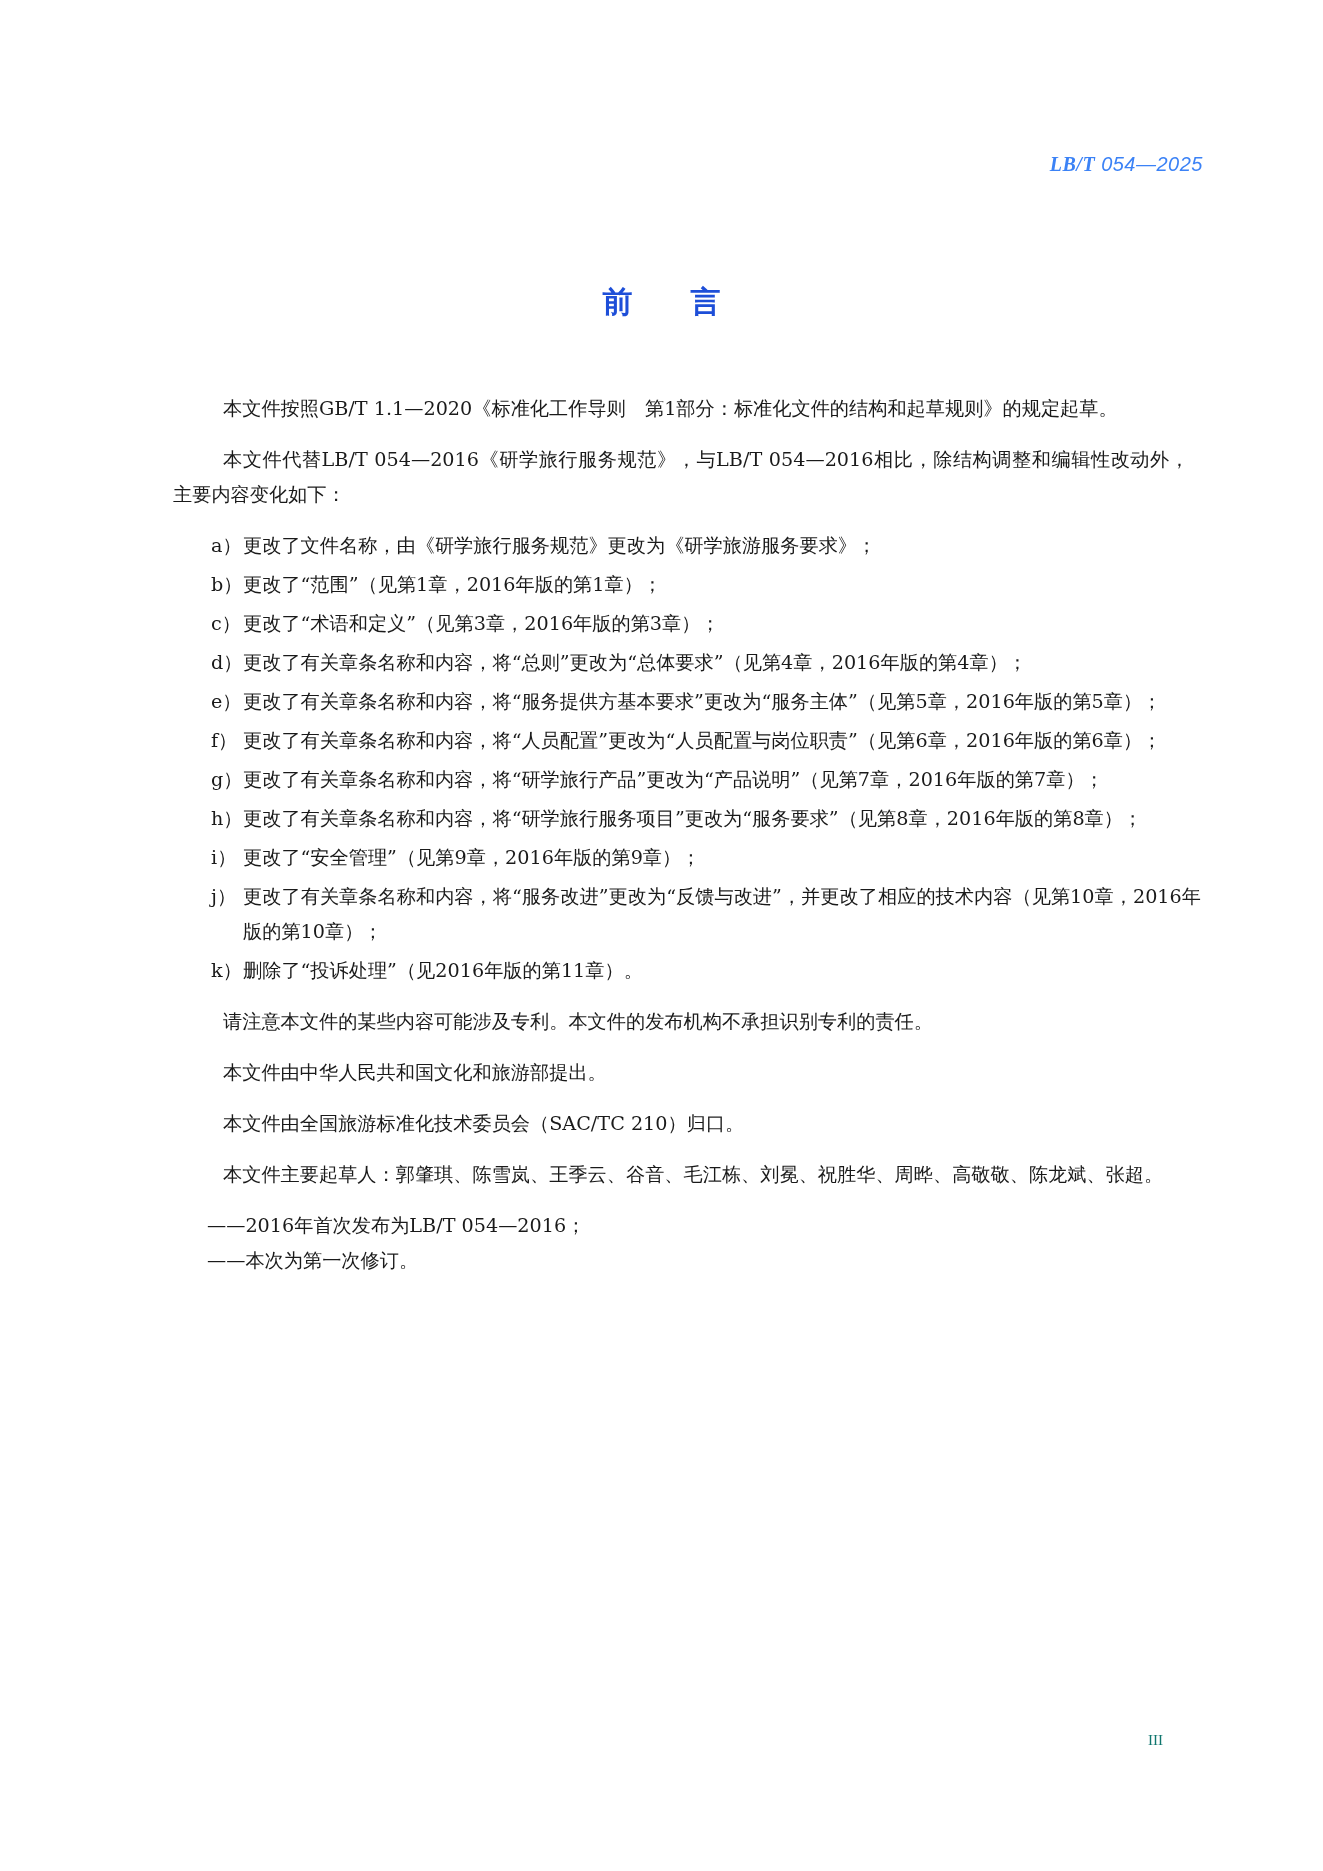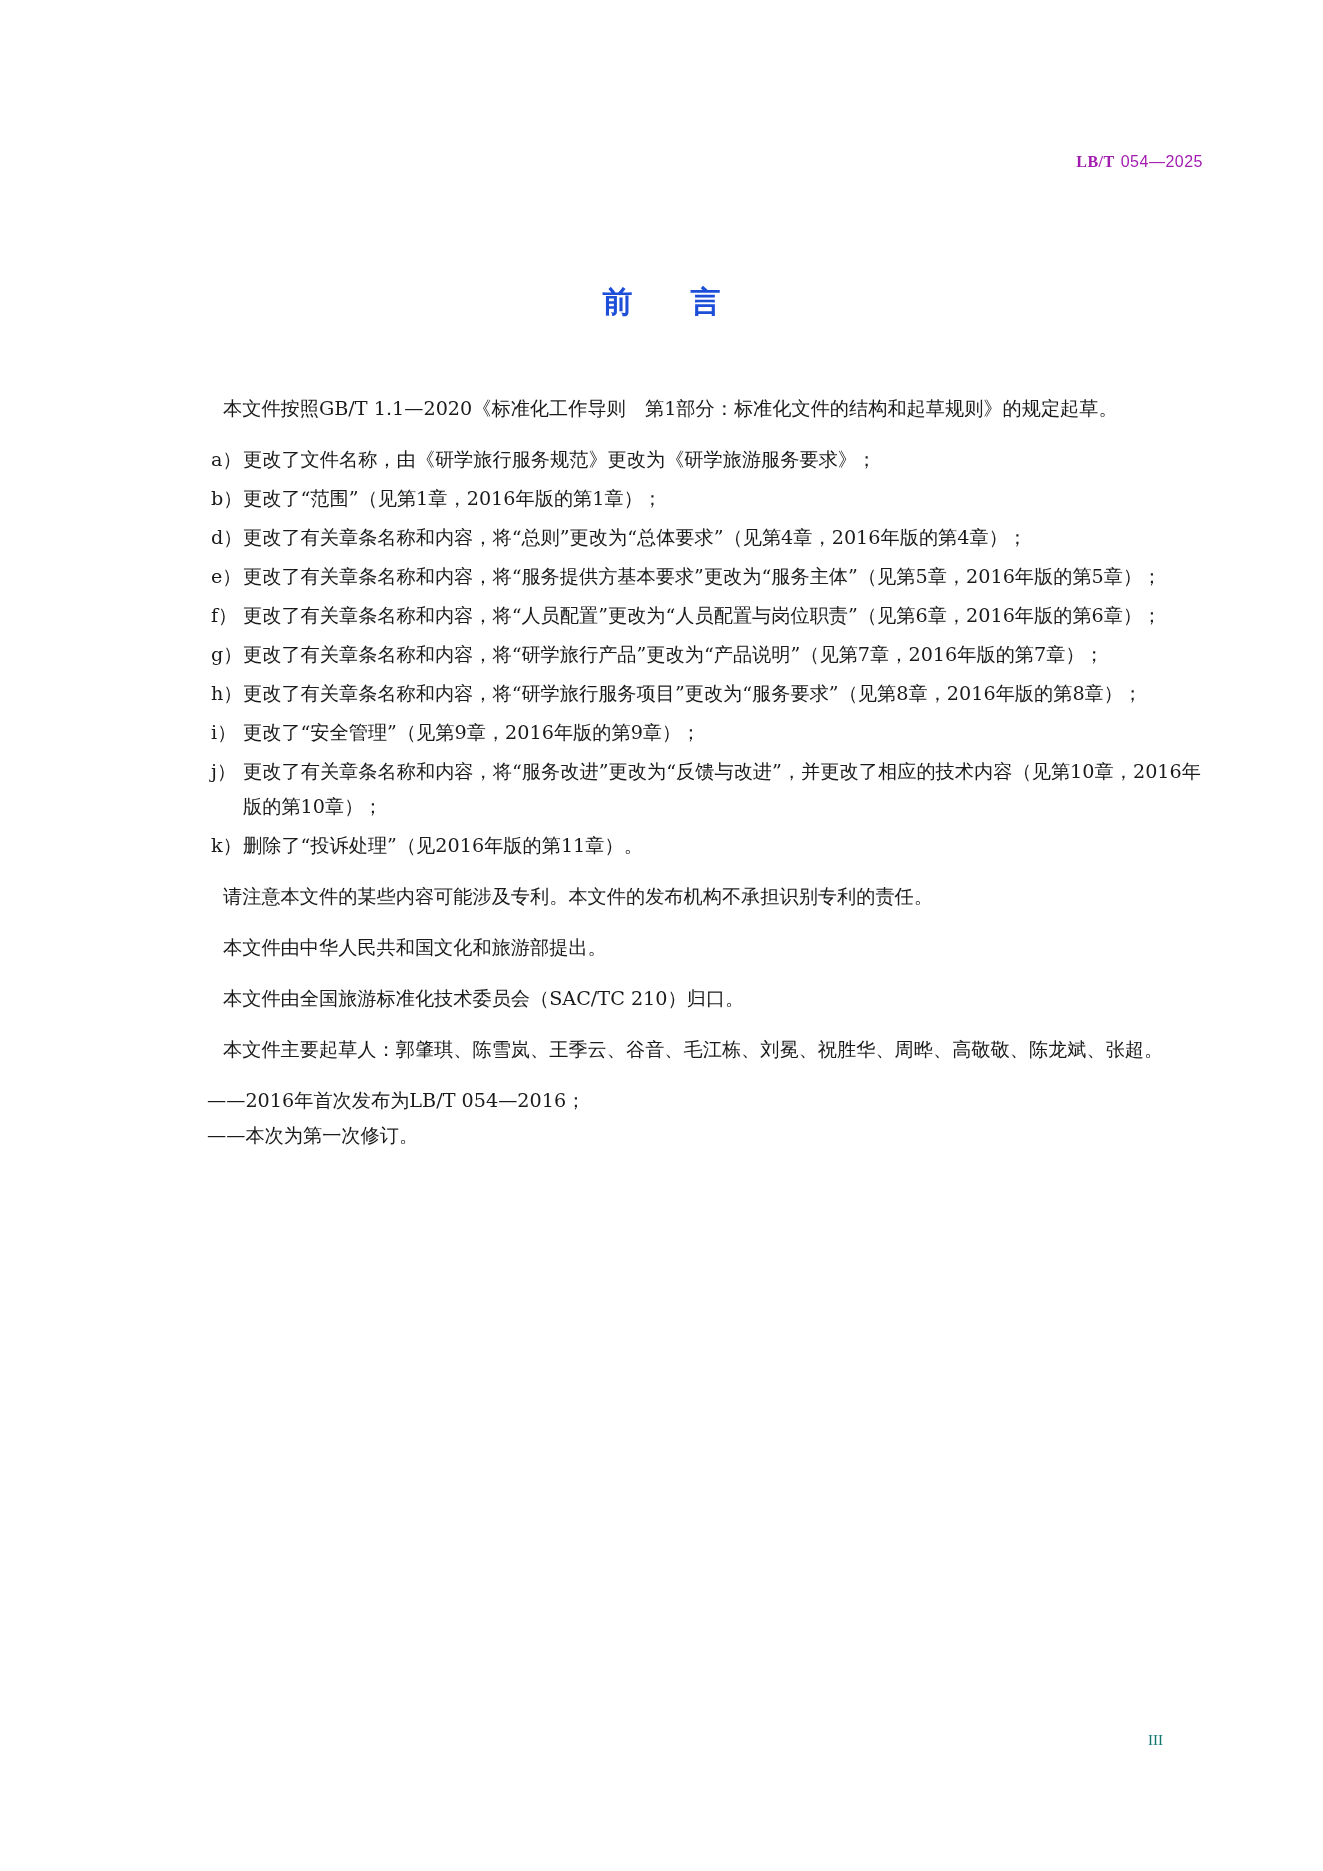--- a/index.html
+++ b/index.html
@@ -12,23 +12,24 @@
       height: 1871px;
       position: relative;
       overflow: hidden;
       font-family: "DejaVu Serif", "Liberation Serif", serif;
       color: #1a1a1a;
     }
     .std-code {
       position: absolute;
       top: 152px;
       right: 120px;
-      font-size: 16px;
+      font-size: 20px;
       letter-spacing: 0.5px;
-      color: #a21caf;
+      color: #3b82f6;
+      font-style: italic;
     }
     .std-code .prefix {
       font-family: "Liberation Serif", serif;
       font-weight: bold;
     }
     .std-code .num {
       font-family: "Liberation Sans", sans-serif;
       margin-left: 6px;
     }
     .title {
@@ -88,24 +89,26 @@
 <body>
 
 <div class="std-code">
   <span class="prefix">LB/T</span><span class="num">054—2025</span>
 </div>
 
 <h1 class="title">前言</h1>
 
 <div class="content">
   <p class="p">本文件按照GB/T 1.1—2020《标准化工作导则　第1部分：标准化文件的结构和起草规则》的规定起草。</p>
+  <p class="p">本文件代替LB/T 054—2016《研学旅行服务规范》，与LB/T 054—2016相比，除结构调整和编辑性改动外，主要内容变化如下：</p>
 
   <div>
     <p class="li"><span class="marker">a）</span><span>更改了文件名称，由《研学旅行服务规范》更改为《研学旅游服务要求》；</span></p>
     <p class="li"><span class="marker">b）</span><span>更改了“范围”（见第1章，2016年版的第1章）；</span></p>
+    <p class="li"><span class="marker">c）</span><span>更改了“术语和定义”（见第3章，2016年版的第3章）；</span></p>
     <p class="li"><span class="marker">d）</span><span>更改了有关章条名称和内容，将“总则”更改为“总体要求”（见第4章，2016年版的第4章）；</span></p>
     <p class="li"><span class="marker">e）</span><span>更改了有关章条名称和内容，将“服务提供方基本要求”更改为“服务主体”（见第5章，2016年版的第5章）；</span></p>
     <p class="li"><span class="marker">f）</span><span>更改了有关章条名称和内容，将“人员配置”更改为“人员配置与岗位职责”（见第6章，2016年版的第6章）；</span></p>
     <p class="li"><span class="marker">g）</span><span>更改了有关章条名称和内容，将“研学旅行产品”更改为“产品说明”（见第7章，2016年版的第7章）；</span></p>
     <p class="li"><span class="marker">h）</span><span>更改了有关章条名称和内容，将“研学旅行服务项目”更改为“服务要求”（见第8章，2016年版的第8章）；</span></p>
     <p class="li"><span class="marker">i）</span><span>更改了“安全管理”（见第9章，2016年版的第9章）；</span></p>
     <p class="li"><span class="marker">j）</span><span>更改了有关章条名称和内容，将“服务改进”更改为“反馈与改进”，并更改了相应的技术内容（见第10章，2016年版的第10章）；</span></p>
     <p class="li"><span class="marker">k）</span><span>删除了“投诉处理”（见2016年版的第11章）。</span></p>
   </div>
 

